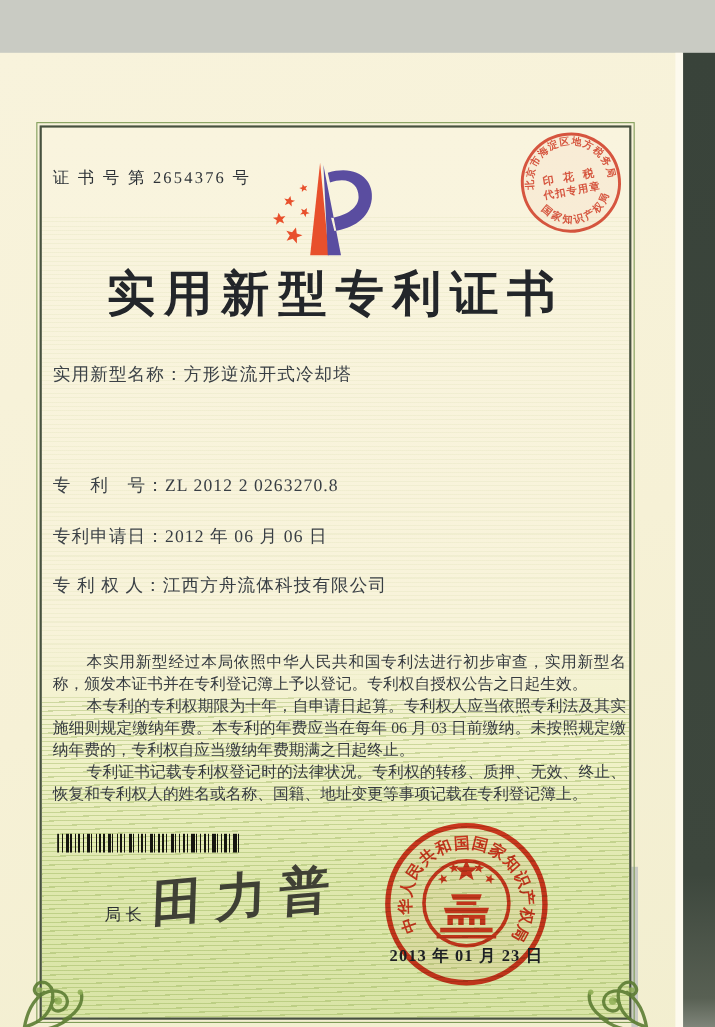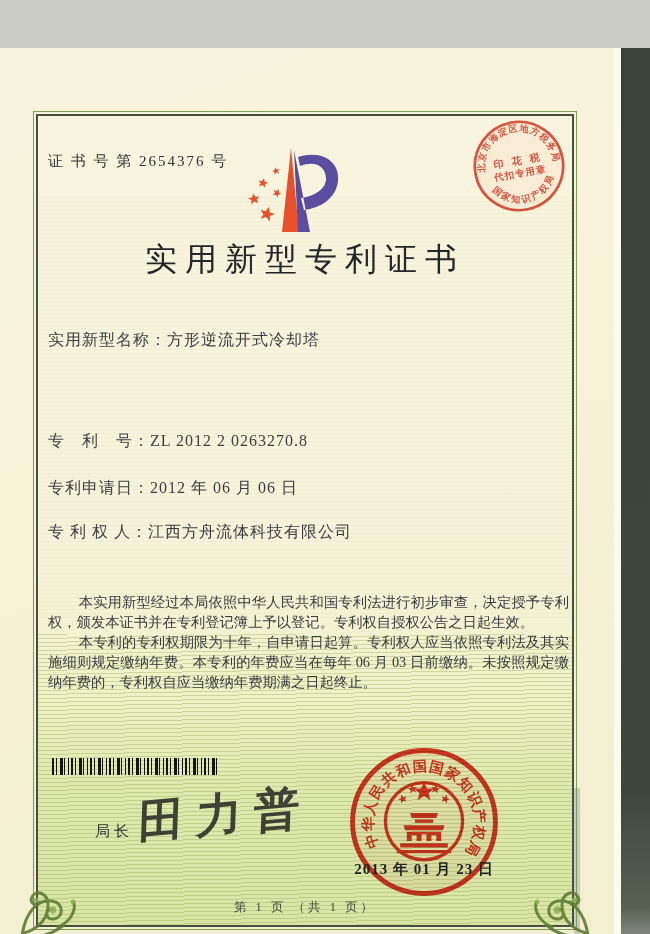--- a/index.html
+++ b/index.html
@@ -39,21 +39,21 @@
     background:repeating-linear-gradient(179deg,rgba(120,155,50,0.30) 0 1px,transparent 1px 4px);}
 
   .cert-no{position:absolute;left:10px;top:36px;font-size:15px;letter-spacing:2px;color:#2e3338;}
 
   .logo{position:absolute;left:204px;top:24px;width:100px;height:102px;}
 
   .tax-stamp{position:absolute;left:433px;top:2px;width:96px;height:96px;
     transform:rotate(-10deg);mix-blend-mode:multiply;opacity:.92;}
 
   .title{position:absolute;left:0;right:0;top:122px;text-align:center;
-    font-size:32px;font-weight:400;letter-spacing:8px;color:#23262a;}
+    font-size:44px;font-weight:700;letter-spacing:8px;color:#23262a;}
 
   .field{position:absolute;left:10px;font-size:16px;color:#3c4247;letter-spacing:1px;white-space:nowrap;}
   .field .lbl{color:#3c4247;}
   .field .val{color:#383e44;text-align:right;}
 
   .body-text{position:absolute;left:10px;width:521px;top:476px;
     font-size:14.3px;line-height:20px;color:#363b40;text-align:justify;}
   .body-text p{margin:0;text-indent:2.15em;}
 
   .barcode{position:absolute;left:14px;top:642px;width:168px;height:17px;
@@ -161,22 +161,23 @@
         <span class="lbl">专　利　号：</span><span class="val">ZL 2012 2 0263270.8</span>
       </div>
       <div class="field" style="top:362px">
         <span class="lbl">专利申请日：</span><span class="val">2012 年 06 月 06 日</span>
       </div>
       <div class="field" style="top:406px">
         <span class="lbl">专 利 权 人：</span><span class="val">江西方舟流体科技有限公司</span>
       </div>
 
       <div class="body-text">
-        <p>本实用新型经过本局依照中华人民共和国专利法进行初步审查，决定授予专利权，颁发本证书并在专利登记簿上予以登记。专利权自授权公告之日起生效。</p>
+        <p>本实用新型经过本局依照中华人民共和国专利法进行初步审查，实用新型名称，颁发本证书并在专利登记簿上予以登记。专利权自授权公告之日起生效。</p>
         <p>本专利的专利权期限为十年，自申请日起算。专利权人应当依照专利法及其实施细则规定缴纳年费。本专利的年费应当在每年 06 月 03 日前缴纳。未按照规定缴纳年费的，专利权自应当缴纳年费期满之日起终止。</p>
+        <p>专利证书记载专利权登记时的法律状况。专利权的转移、质押、无效、终止、恢复和专利权人的姓名或名称、国籍、地址变更等事项记载在专利登记簿上。</p>
       </div>
 
       <div class="barcode"></div>
 
       <div class="sig-role">局长</div>
       <div class="sig-name">田力普</div>
 
       <svg class="seal" viewBox="0 0 190 190">
         <defs>
           <path id="sealArc" d="M41.3,126 A62,62 0 1 1 148.7,126" fill="none"></path>
@@ -195,17 +196,16 @@
           <path d="M78,84 L112,84 L110,90 L80,90 Z"></path>
           <path d="M84,92 L106,92 L106,96 L84,96 Z"></path>
           <path d="M70,99 L120,99 L118,105 L72,105 Z"></path>
           <path fill-rule="evenodd" d="M74,107 L116,107 L116,118 L74,118 Z M80,111 h6 v7 h-6 Z M92,110 h6 v8 h-6 Z M104,111 h6 v7 h-6 Z"></path>
           <path d="M66,121 L124,121 L124,126 L66,126 Z"></path>
           <path d="M62,129 L128,129 L128,133 L62,133 Z"></path>
         </g>
       </svg>
       <div class="seal-date">2013 年 01 月 23 日</div>
 
-      <div class="footer">第 1 页 （共 1 页）</div>
 
     </div>
   </div>
 </div>
 
 </body></html>

